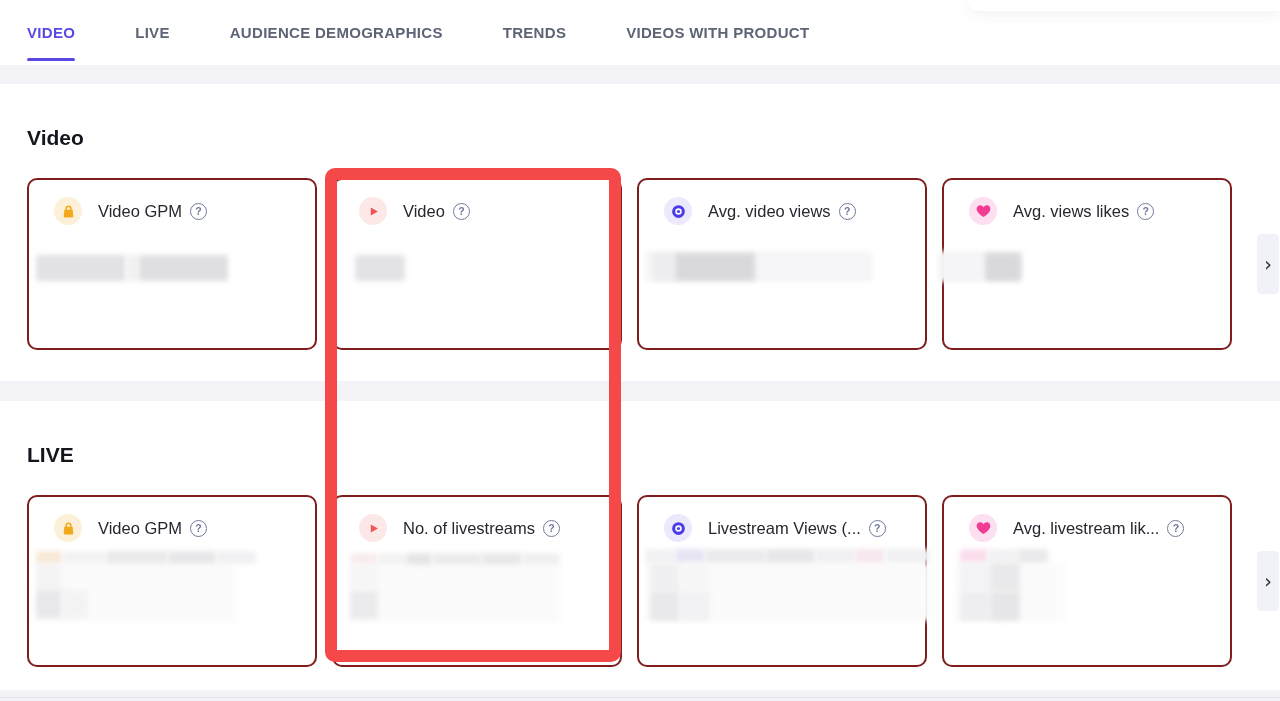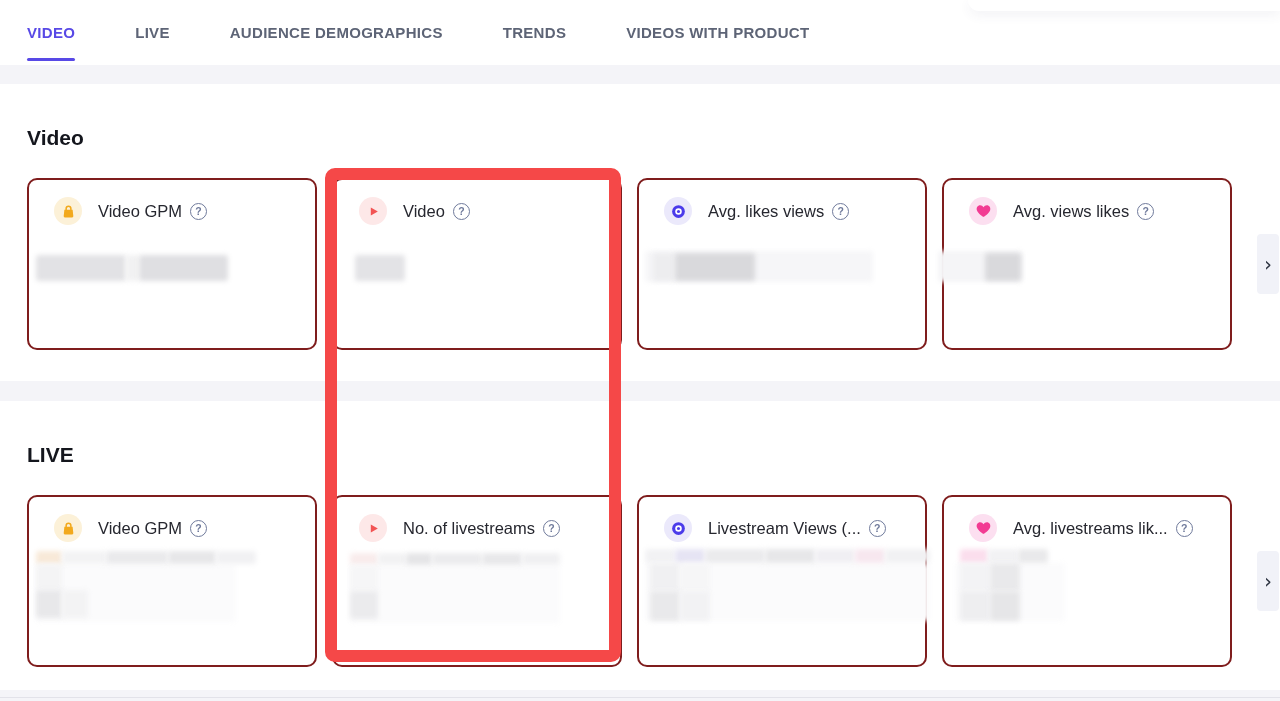--- a/index.html
+++ b/index.html
@@ -136,21 +136,21 @@
           </div>
           <div class="card">
             <div class="card-head">
               <span class="icon-circle" style="background: rgb(235, 233, 251);">
                 <svg width="17" height="17" viewBox="0 0 24 24">
       <circle cx="12" cy="12" r="9" fill="#4b3bea"></circle>
       <circle cx="12" cy="12" r="4.6" fill="#ffffff"></circle>
       <circle cx="12" cy="12" r="2.2" fill="#4b3bea"></circle>
                 </svg>
               </span>
-              <span class="metric-label">Avg. likes views</span>
+              <span class="metric-label">Avg. video views</span>
               <span class="help-icon">?</span>
             </div>
           </div>
           <div class="card">
             <div class="card-head">
               <span class="icon-circle" style="background: rgb(252, 223, 240);">
                 <svg width="15" height="14" viewBox="0 0 24 22">
       <path d="M12 20.5S3.2 15.4 1.4 9.8C.1 5.7 2.7 1.8 6.6 1.8c2.3 0 4.3 1.3 5.4 3.2 1.1-1.9 3.1-3.2 5.4-3.2 3.9 0 6.5 3.9 5.2 8-1.8 5.6-10.6 10.7-10.6 10.7z" fill="#f23b93"></path>
                 </svg>
               </span>
@@ -200,21 +200,21 @@
               <span class="help-icon">?</span>
             </div>
           </div>
           <div class="card">
             <div class="card-head">
               <span class="icon-circle" style="background: rgb(252, 223, 240);">
                 <svg width="15" height="14" viewBox="0 0 24 22">
       <path d="M12 20.5S3.2 15.4 1.4 9.8C.1 5.7 2.7 1.8 6.6 1.8c2.3 0 4.3 1.3 5.4 3.2 1.1-1.9 3.1-3.2 5.4-3.2 3.9 0 6.5 3.9 5.2 8-1.8 5.6-10.6 10.7-10.6 10.7z" fill="#f23b93"></path>
                 </svg>
               </span>
-              <span class="metric-label">Avg. livestreams lik...</span>
+              <span class="metric-label">Avg. livestream lik...</span>
               <span class="help-icon">?</span>
             </div>
           </div>
           <button class="scroll-next">›</button>
         </div>
       </section>
     </div>
   <div id="redactions">
       <div class="redaction" style="left: 36px; top: 255px; width: 90px; height: 26px; background: rgb(226, 226, 229);"></div>
       <div class="redaction" style="left: 126px; top: 255px; width: 13px; height: 26px; background: rgb(241, 241, 242);"></div>

